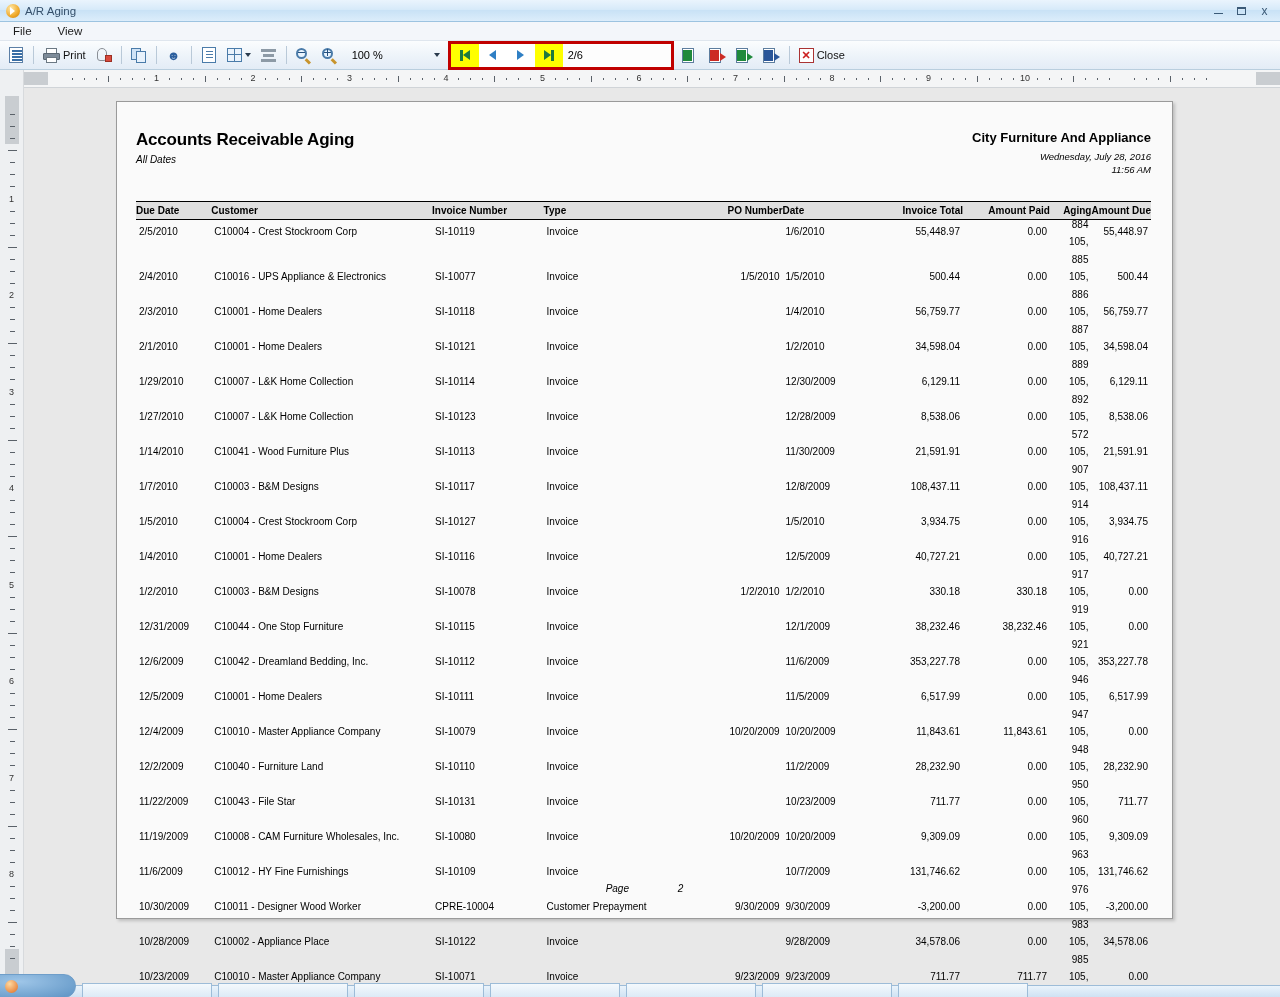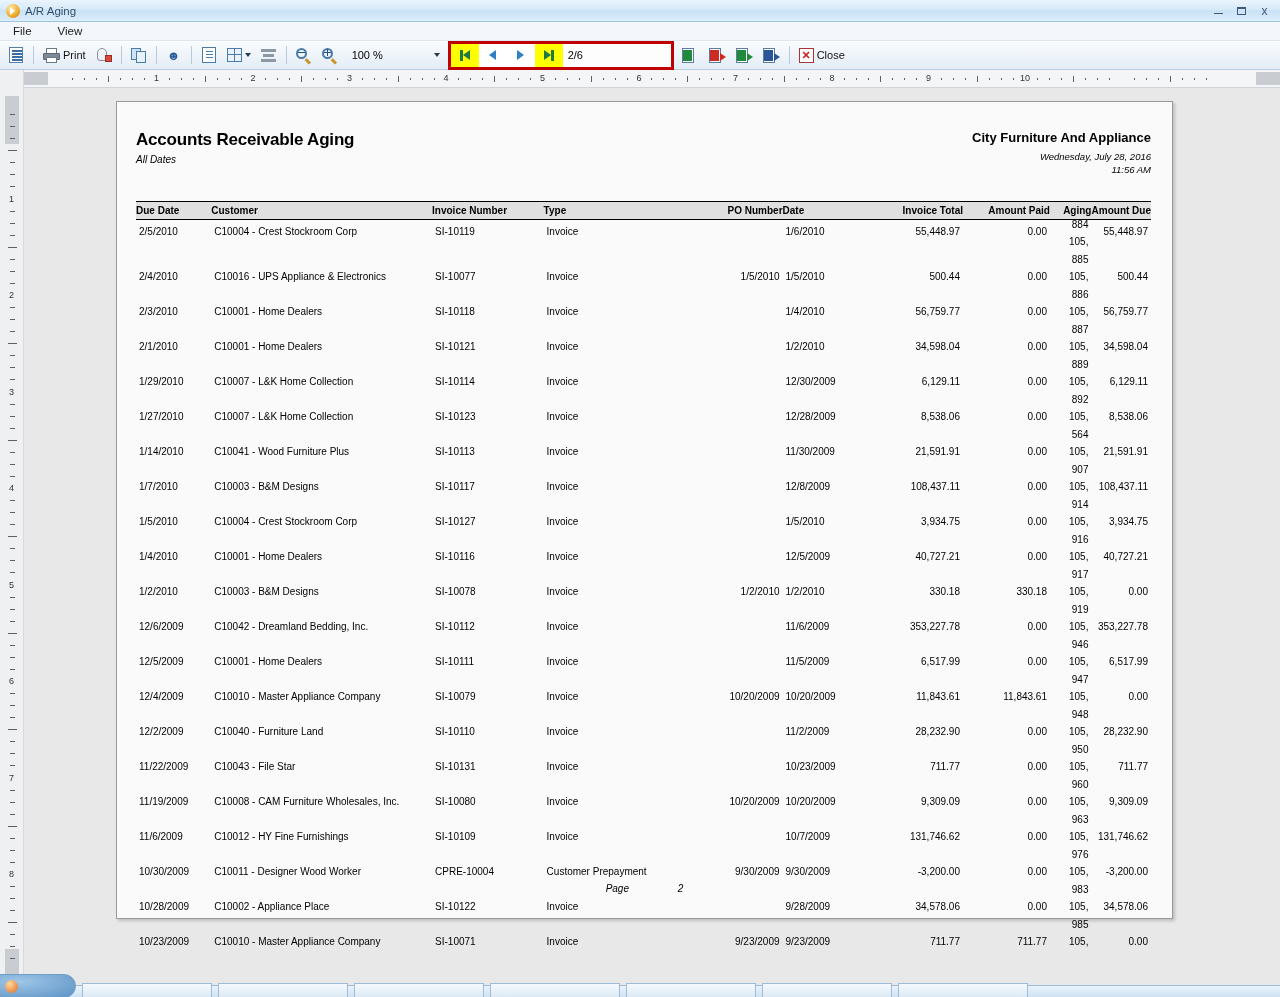--- a/index.html
+++ b/index.html
@@ -683,21 +683,21 @@
                 <td class="c-l">1/27/2010</td>
                 <td class="c-l">C10007 - L&amp;K Home Collection</td>
                 <td class="c-l">SI-10123</td>
                 <td class="c-l">Invoice</td>
                 <td class="c-r"></td>
                 <td class="c-l">12/28/2009</td>
                 <td class="c-r">8,538.06</td>
                 <td class="c-r">0.00</td>
                 <td class="aging-cell" style="padding-top: 0px; padding-bottom: 0px;">
                   <span class="a2">105,</span>
-                  <span class="a2">564</span>
+                  <span class="a2">572</span>
                 </td>
                 <td class="c-r">8,538.06</td>
               </tr>
               <tr>
                 <td class="c-l">1/14/2010</td>
                 <td class="c-l">C10041 - Wood Furniture Plus</td>
                 <td class="c-l">SI-10113</td>
                 <td class="c-l">Invoice</td>
                 <td class="c-r"></td>
                 <td class="c-l">11/30/2009</td>
@@ -759,20 +759,35 @@
                 <td class="c-l">C10003 - B&amp;M Designs</td>
                 <td class="c-l">SI-10078</td>
                 <td class="c-l">Invoice</td>
                 <td class="c-r">1/2/2010</td>
                 <td class="c-l">1/2/2010</td>
                 <td class="c-r">330.18</td>
                 <td class="c-r">330.18</td>
                 <td class="aging-cell" style="padding-top: 0px; padding-bottom: 0px;">
                   <span class="a2">105,</span>
                   <span class="a2">919</span>
+                </td>
+                <td class="c-r">0.00</td>
+              </tr>
+              <tr>
+                <td class="c-l">12/31/2009</td>
+                <td class="c-l">C10044 - One Stop Furniture</td>
+                <td class="c-l">SI-10115</td>
+                <td class="c-l">Invoice</td>
+                <td class="c-r"></td>
+                <td class="c-l">12/1/2009</td>
+                <td class="c-r">38,232.46</td>
+                <td class="c-r">38,232.46</td>
+                <td class="aging-cell" style="padding-top: 0px; padding-bottom: 0px;">
+                  <span class="a2">105,</span>
+                  <span class="a2">921</span>
                 </td>
                 <td class="c-r">0.00</td>
               </tr>
               <tr>
                 <td class="c-l">12/6/2009</td>
                 <td class="c-l">C10042 - Dreamland Bedding, Inc.</td>
                 <td class="c-l">SI-10112</td>
                 <td class="c-l">Invoice</td>
                 <td class="c-r"></td>
                 <td class="c-l">11/6/2009</td>

